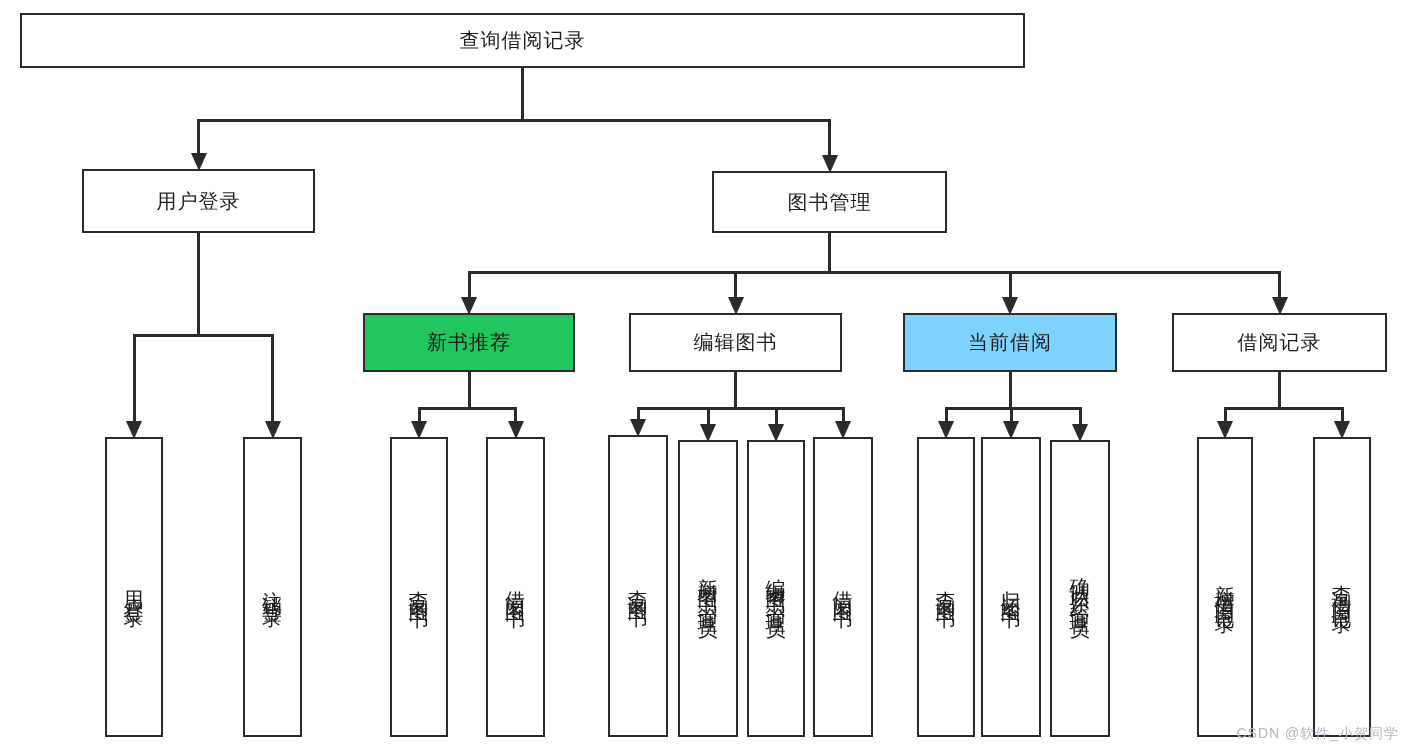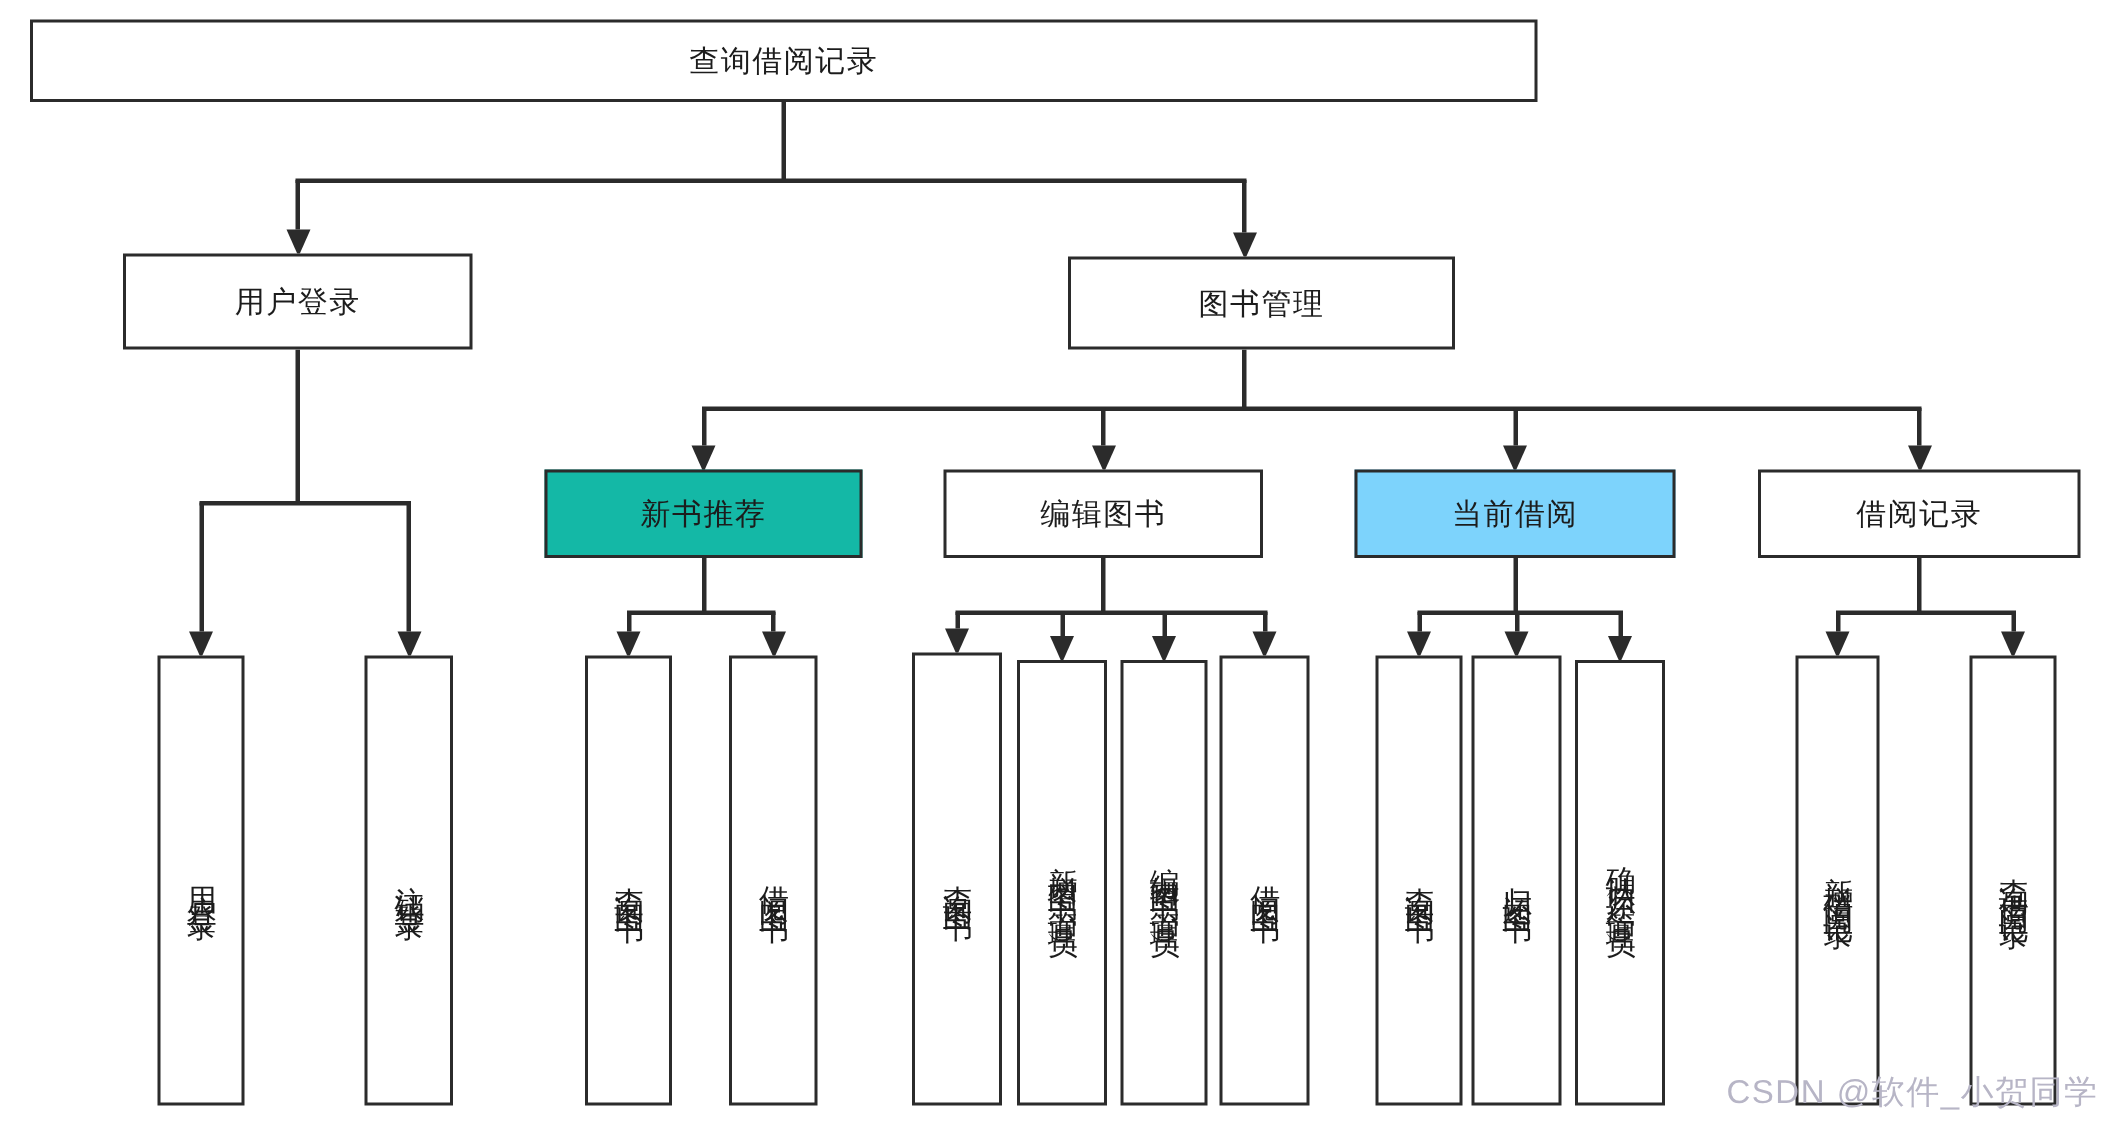--- a/index.html
+++ b/index.html
@@ -47,21 +47,21 @@
     height: 0;
     border-left: 8px solid transparent;
     border-right: 8px solid transparent;
     border-top: 18px solid #2b2b2b;
     z-index: 1;
   }
   .watermark {
     position: absolute;
     right: 6px;
     bottom: 4px;
-    font-size: 22px;
+    font-size: 14px;
     letter-spacing: 1px;
     z-index: 5;
     pointer-events: none;
     margin-top: 32px;
   }
 </style>
 </head>
 <body>
 
 <div id="stage">
@@ -119,24 +119,24 @@
       <div class="vline" style="left: 1340.5px; top: 408px; width: 3px; height: 13px; background: rgb(43, 43, 43);"></div>
       <div class="arrowhead" style="left: 1334px; top: 421px; border-top-color: rgb(43, 43, 43);"></div>
     </div>
   <div id="node-layer">
       <div class="node" style="left: 20px; top: 13px; width: 1005px; height: 55px; border-color: rgb(43, 43, 43); background: rgb(255, 255, 255); color: rgb(28, 28, 28);">
         <span class="label">查询借阅记录</span>
       </div>
       <div class="node" style="left: 82px; top: 169px; width: 233px; height: 64px; border-color: rgb(43, 43, 43); background: rgb(255, 255, 255); color: rgb(28, 28, 28);">
         <span class="label">用户登录</span>
       </div>
-      <div class="node" style="left: 712px; top: 171px; width: 258px; height: 62px; border-color: rgb(43, 43, 43); background: rgb(255, 255, 255); color: rgb(28, 28, 28);">
+      <div class="node" style="left: 712px; top: 171px; width: 235px; height: 62px; border-color: rgb(43, 43, 43); background: rgb(255, 255, 255); color: rgb(28, 28, 28);">
         <span class="label">图书管理</span>
       </div>
-      <div class="node" style="left: 363px; top: 313px; width: 212px; height: 59px; border-color: rgb(43, 43, 43); background: #14b8a6; color: rgb(28, 28, 28);">
+      <div class="node" style="left: 363px; top: 313px; width: 212px; height: 59px; border-color: rgb(43, 43, 43); background: #22c55e; color: rgb(28, 28, 28);">
         <span class="label">新书推荐</span>
       </div>
       <div class="node" style="left: 629px; top: 313px; width: 213px; height: 59px; border-color: rgb(43, 43, 43); background: rgb(255, 255, 255); color: rgb(28, 28, 28);">
         <span class="label">编辑图书</span>
       </div>
       <div class="node" style="left: 903px; top: 313px; width: 214px; height: 59px; border-color: rgb(43, 43, 43); background: #7dd3fc; color: rgb(28, 28, 28);">
         <span class="label">当前借阅</span>
       </div>
       <div class="node" style="left: 1172px; top: 313px; width: 215px; height: 59px; border-color: rgb(43, 43, 43); background: rgb(255, 255, 255); color: rgb(28, 28, 28);">
         <span class="label">借阅记录</span>

